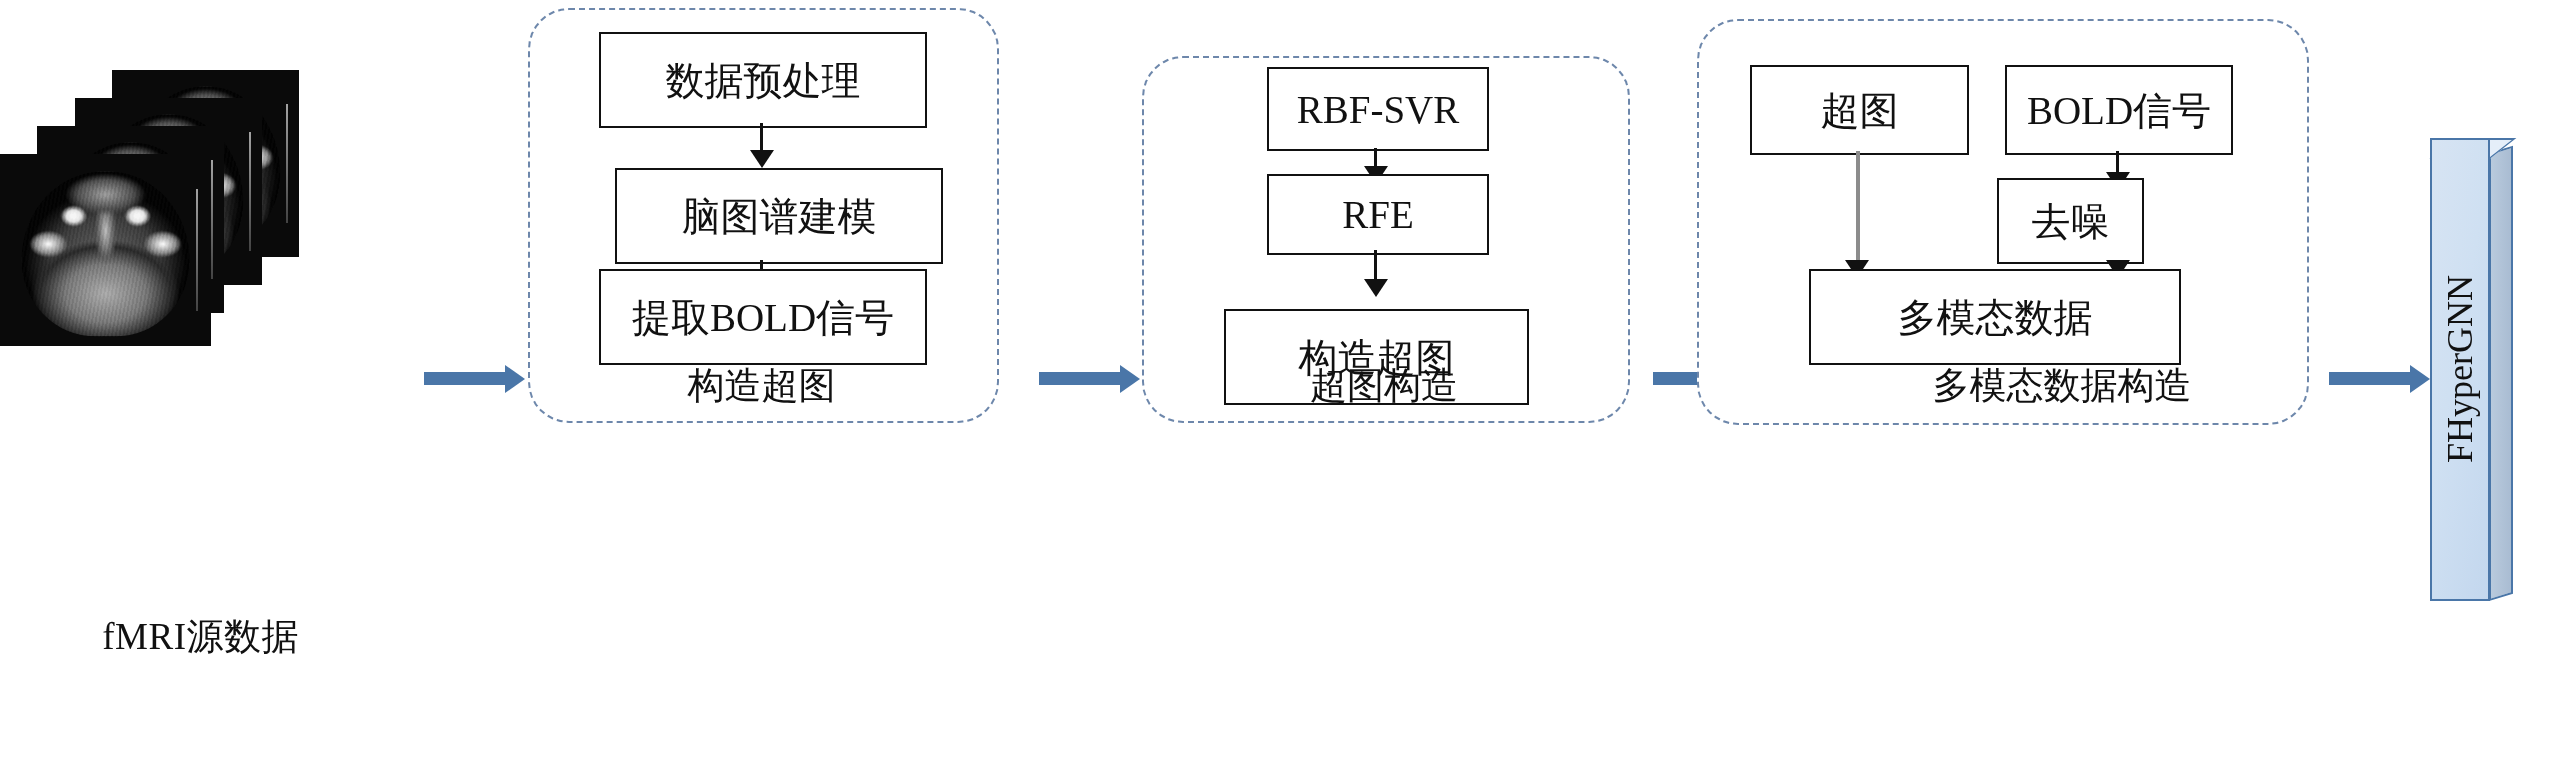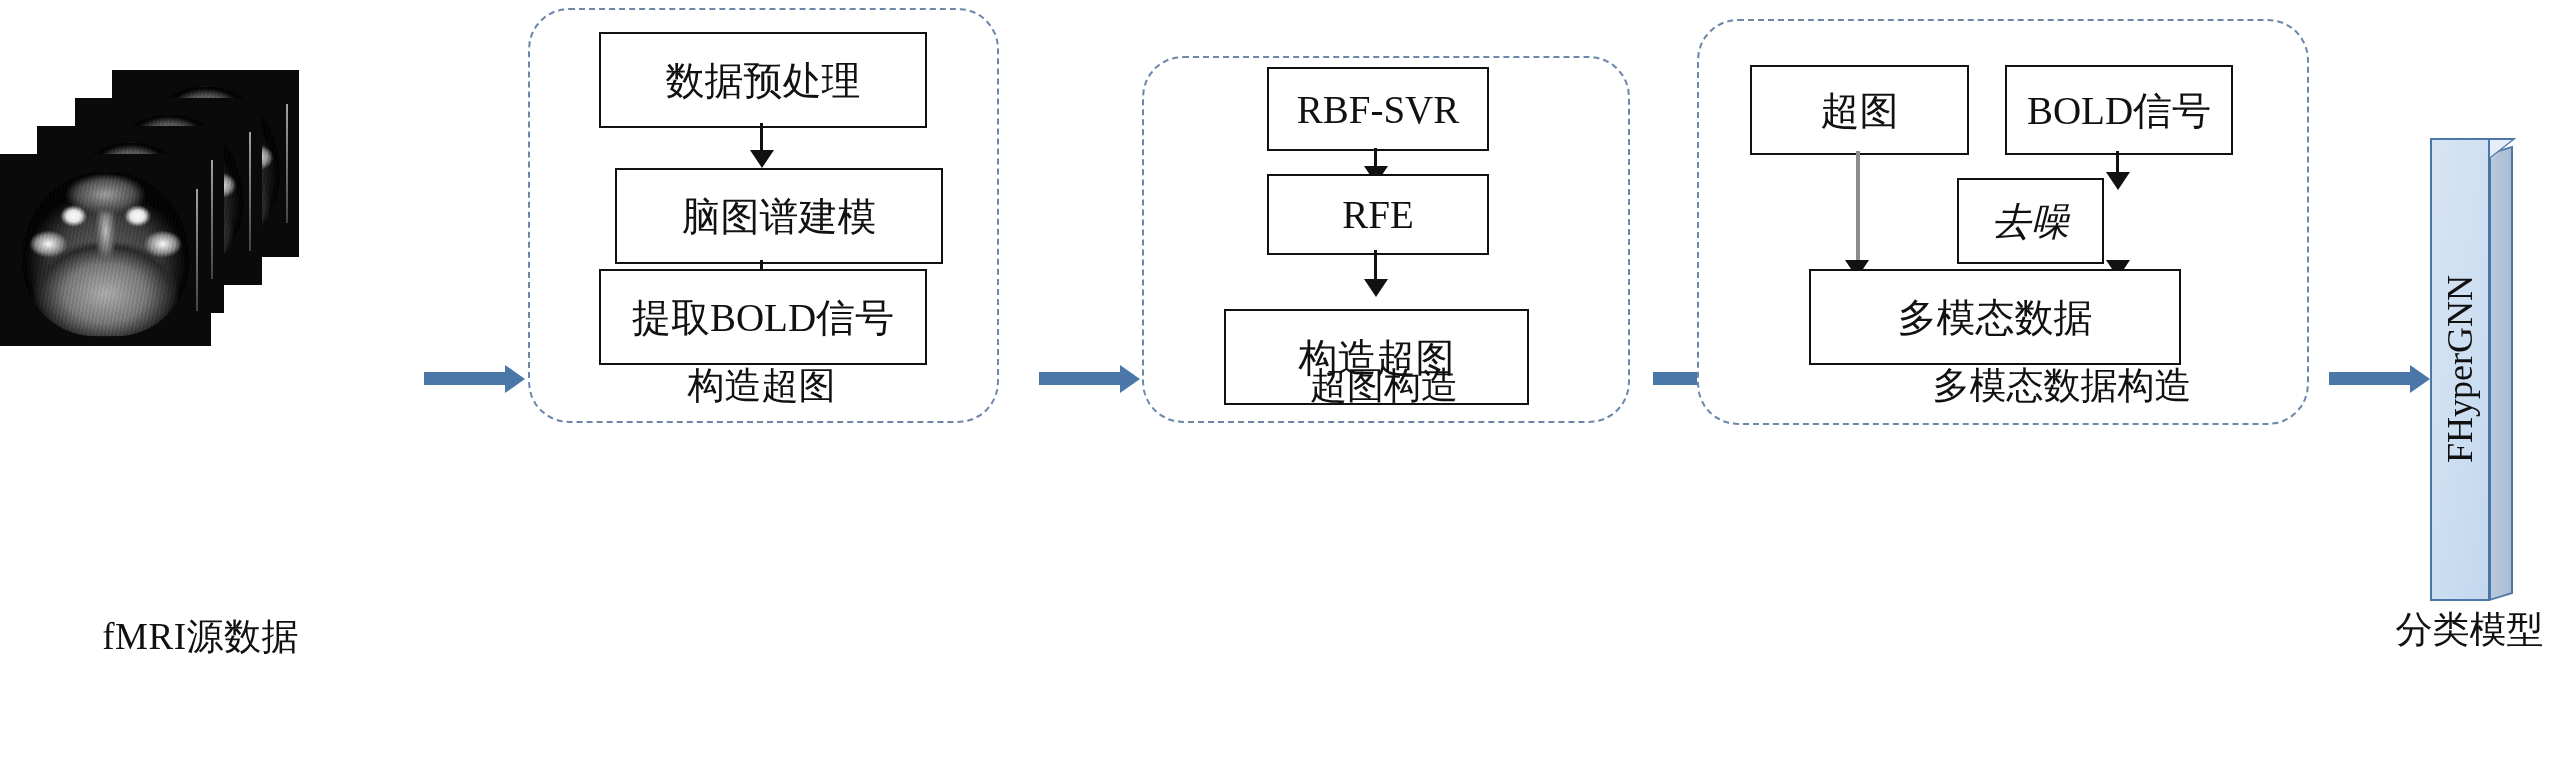--- a/index.html
+++ b/index.html
@@ -128,31 +128,30 @@
 
 <div class="group" style="left:1697px;top:18.7px;width:608px;height:402px;">
 </div>
 <div class="pbox" style="left:1750px;top:65px;width:215px;height:86px;">超图</div>
 <div class="vline gray" style="left:1856px;top:151px;height:122px;"></div>
 <div class="vhead" style="left:1845px;top:260px;"></div>
 <div class="pbox" style="left:2005px;top:65px;width:224px;height:86px;">BOLD信号</div>
 <div class="vline" style="left:2116px;top:151px;height:30px;"></div>
 
 <div class="vhead" style="left:2106px;top:172px;"></div>
-<div class="pbox" style="left:1957px;top:178px;width:143px;height:82px;font-style:italic;">去噪</div>
+<div class="pbox" style="left:1997px;top:178px;width:143px;height:82px;">去噪</div>
 <div class="vline" style="left:2116px;top:260px;height:32px;"></div>
 <div class="vhead" style="left:2106px;top:260px;"></div>
 <div class="pbox" style="left:1809px;top:269px;width:368px;height:92px;">多模态数据</div>
 <div class="group-label" style="left:1758px;top:361px;width:608px;">多模态数据构造</div>
 
 <div class="barrow" style="left:2329px;top:372px;width:82px;"></div>
 <div class="barrow-head" style="left:2410px;top:365px;"></div>
 
 <div id="model-block">
   <div class="side"></div>
   <div class="top"></div>
   <div class="face"></div>
   <div class="vtext">FHyperGNN</div>
 </div>
 <div id="model-label">
-  <div>分类模型</div>
 </div>
 
 
 </body></html>

